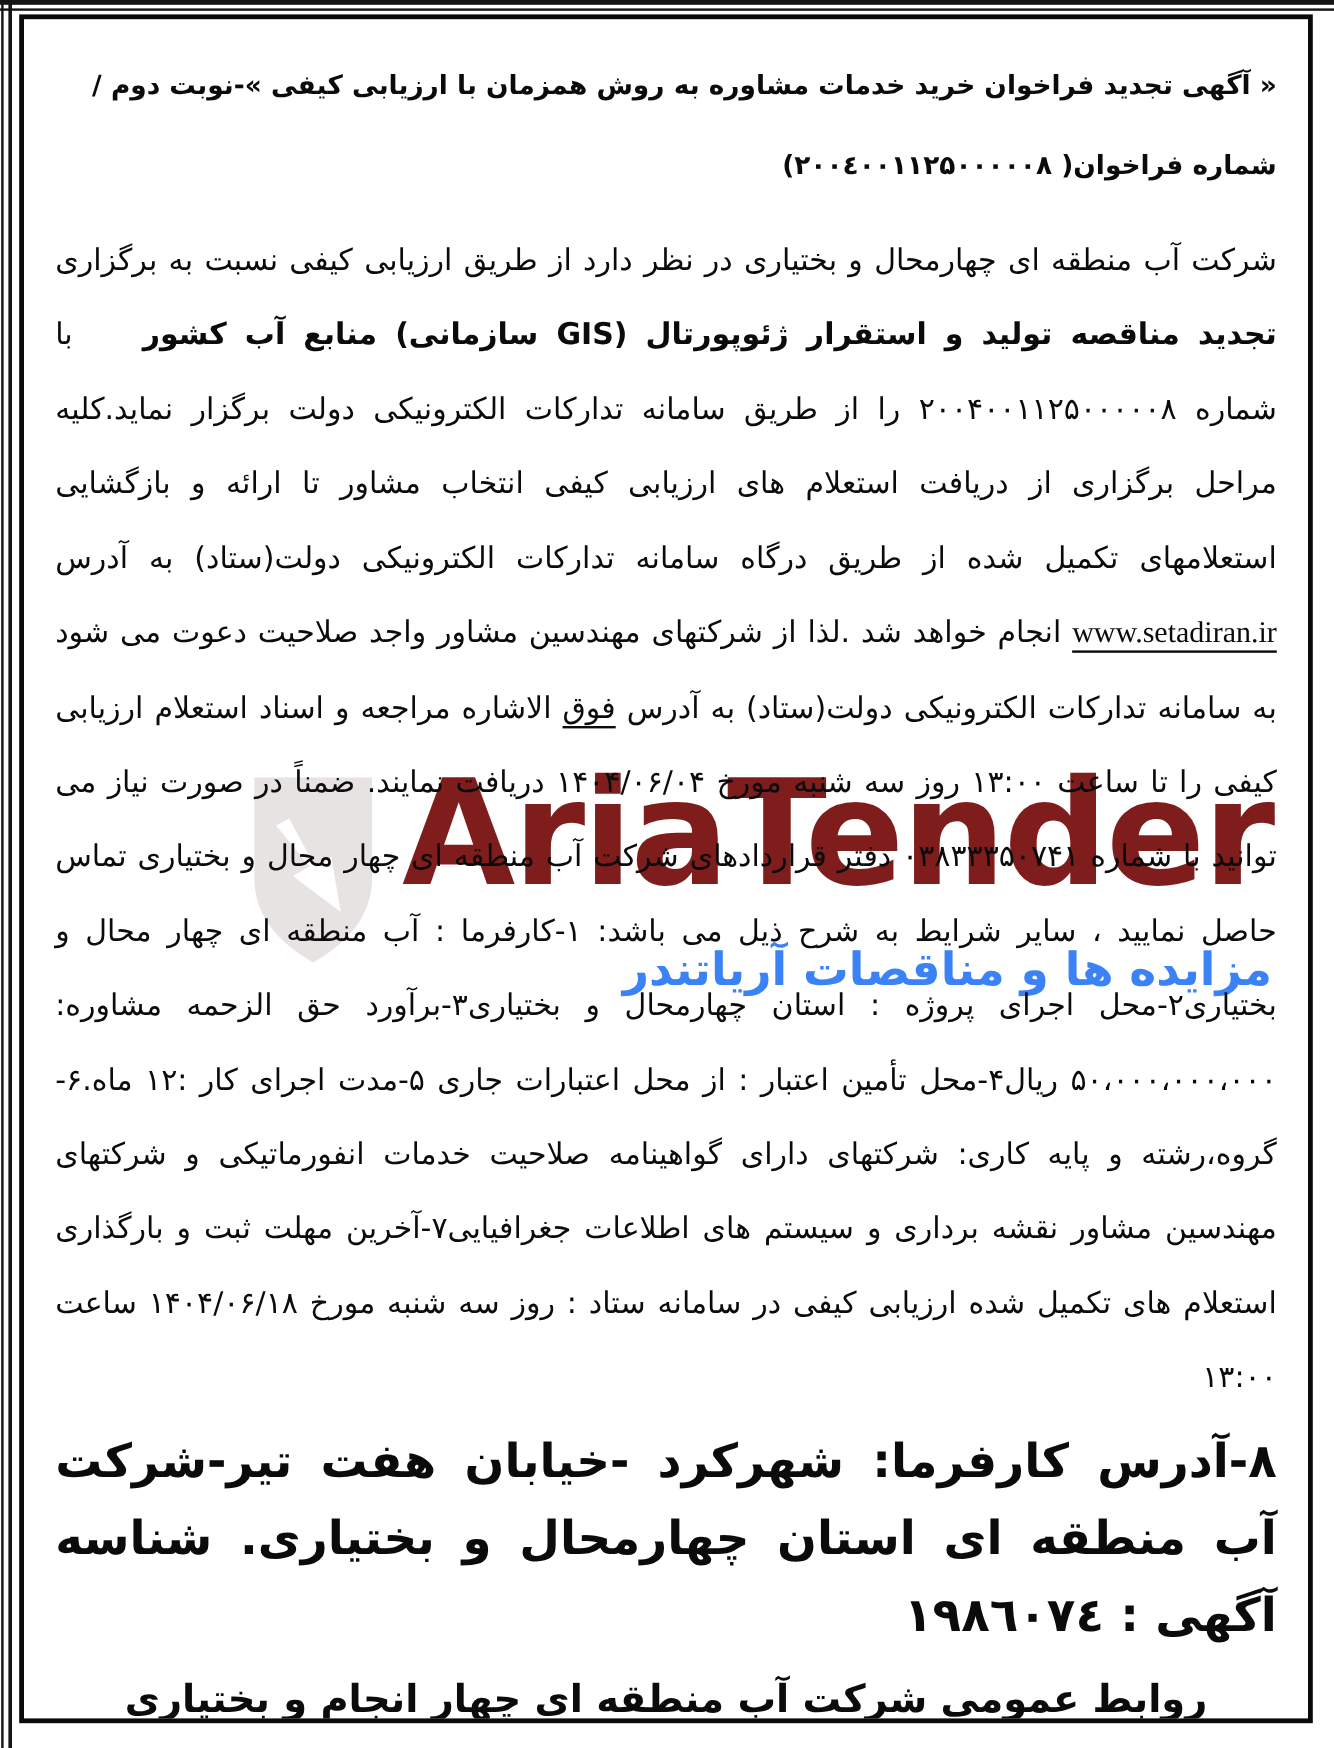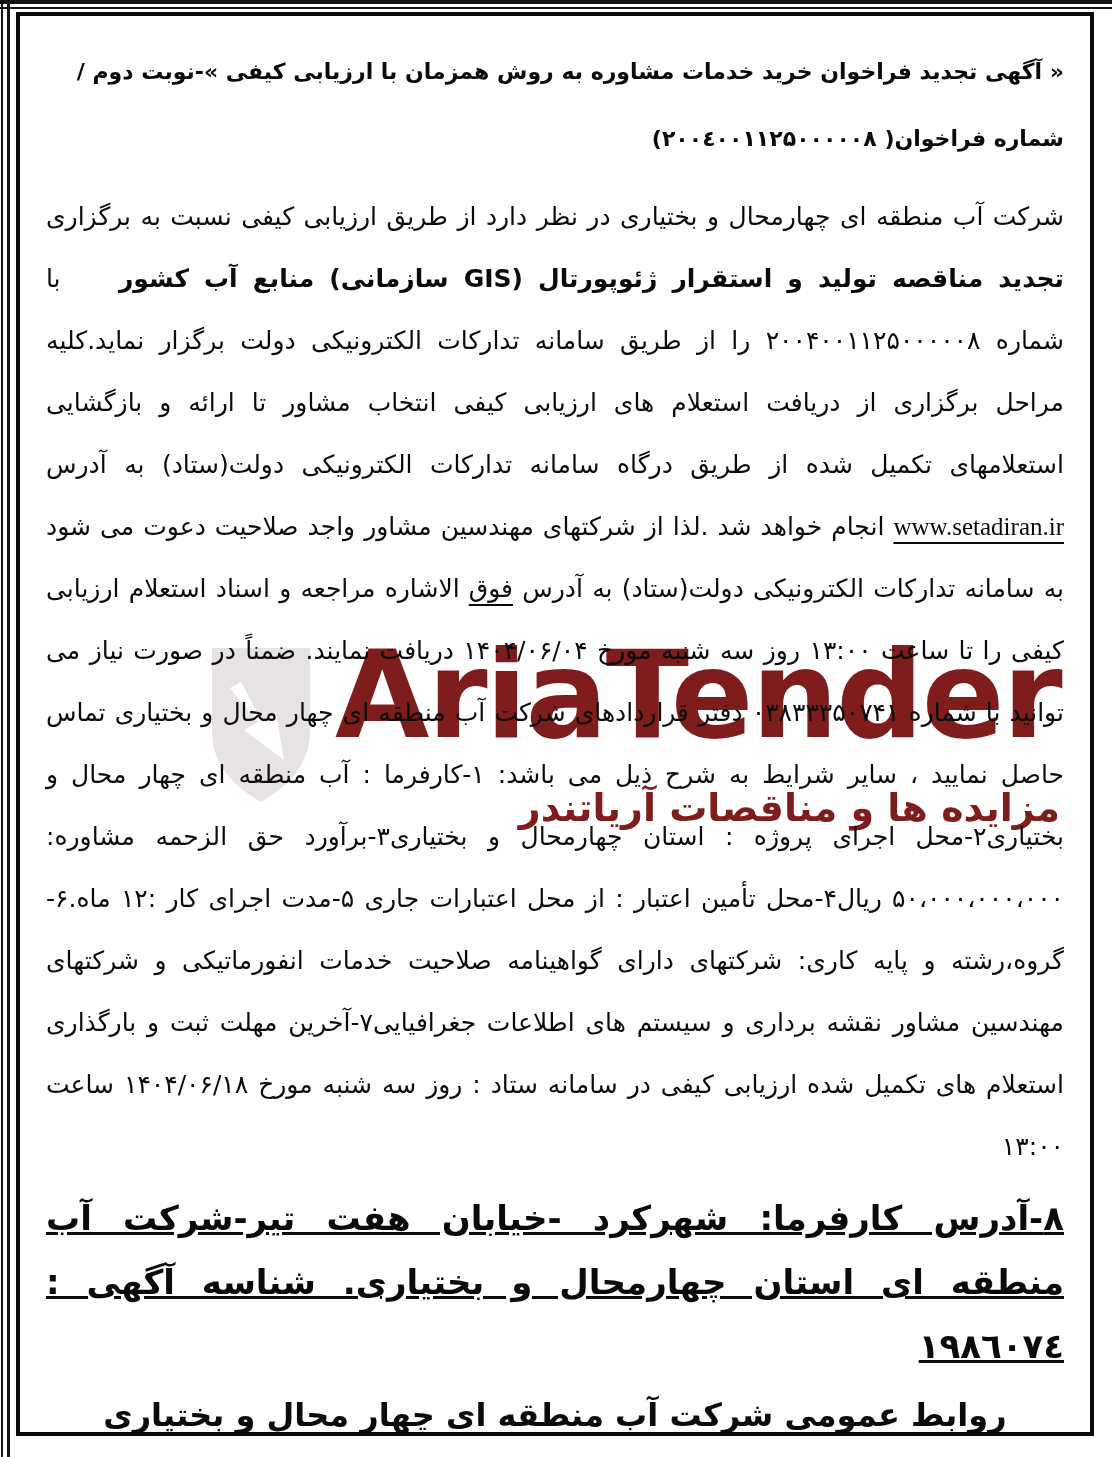--- a/index.html
+++ b/index.html
@@ -9,32 +9,32 @@
   .rule-top-a{position:absolute;left:0;top:0;width:100%;height:4px;background:#151515;}
   .rule-top-b{position:absolute;left:0;top:7px;width:100%;height:2px;background:#151515;}
   .rule-left-a{position:absolute;left:1px;top:0;width:2px;height:100%;background:#151515;}
   .rule-left-b{position:absolute;left:7px;top:0;width:3px;height:100%;background:#151515;}
   
   .ad-box{position:absolute;left:16px;top:12px;width:1078px;height:1424px;
           border:4px solid #0a0a0a;box-sizing:border-box;background:#fff;overflow:hidden;}
   .content{position:relative;z-index:1;direction:rtl;padding:14px 26px 0 26px;}
   .title{font-size:22px;font-weight:bold;line-height:67px;text-align:right;margin:8px 0 0 0;letter-spacing:0;}
   .body-p{font-size:25px;line-height:62px;text-align:justify;margin:14px 0 0 0;}
-  .address-p{font-size:34px;font-weight:bold;line-height:64px;text-align:justify;margin:8px 0 0 0;text-decoration:underline;}
+  .address-p{font-size:39px;font-weight:bold;line-height:64px;text-align:justify;margin:8px 0 0 0;}
   .footer-p{font-size:32px;font-weight:bold;line-height:66px;text-align:center;margin:4px 0 0 0;}
   .b{font-weight:bold;margin-left:44px;}
   .u{text-decoration:underline;text-underline-offset:7px;}
   .ltr{direction:ltr;unicode-bidi:embed;font-family:Liberation Serif, serif;}
   
   .watermark{position:absolute;left:170px;top:612px;width:910px;height:250px;z-index:0;pointer-events:none;}
   .wm-logo{position:absolute;left:10px;top:14px;}
   .wm-brand{position:absolute;left:145px;top:-4px;font-size:122px;font-weight:bold;
             color:#7f1d1d;letter-spacing:-2px;white-space:nowrap;font-family:"DejaVu Sans",sans-serif;}
   .wm-tagline{position:absolute;right:40px;top:158px;font-size:38px;font-weight:bold;
-              color:#7f1d1d;letter-spacing:13px;direction:rtl;white-space:nowrap;}
+              color:#3b82f6;letter-spacing:13px;direction:rtl;white-space:nowrap;}
 </style>
 </head>
 <body>
 
 <div class="page">
 
   <div class="rule-top-a"></div>
   <div class="rule-top-b"></div>
   <div class="rule-left-a"></div>
   <div class="rule-left-b"></div>
@@ -50,17 +50,17 @@
       <div class="wm-tagline">مزایده ها و مناقصات آریاتندر</div>
     </div>
 
     <div class="content">
       <h1 class="title">« آگهی تجدید فراخوان خرید خدمات مشاوره به روش همزمان با ارزیابی کیفی »-نوبت دوم /شماره فراخوان( ۲۰۰٤۰۰۱۱۲۵۰۰۰۰۰۸)</h1>
 
       <p class="body-p"><span>شرکت آب منطقه ای چهارمحال و بختیاری در نظر دارد از طریق ارزیابی کیفی نسبت به برگزاری </span><span class="b">تجدید مناقصه تولید و استقرار ژئوپورتال (GIS سازمانی) منابع آب کشور</span><span> با شماره ۲۰۰۴۰۰۱۱۲۵۰۰۰۰۰۸ را از طریق سامانه تدارکات الکترونیکی دولت برگزار نماید.کلیه مراحل برگزاری از دریافت استعلام های ارزیابی کیفی انتخاب مشاور تا ارائه و بازگشایی استعلامهای تکمیل شده از طریق درگاه سامانه تدارکات الکترونیکی دولت(ستاد) به آدرس </span><span class="u ltr">www.setadiran.ir</span><span> انجام خواهد شد .لذا از شرکتهای مهندسین مشاور واجد صلاحیت دعوت می شود به سامانه تدارکات الکترونیکی دولت(ستاد) به آدرس </span><span class="u">فوق</span><span> الاشاره مراجعه و اسناد استعلام ارزیابی کیفی را تا ساعت ۱۳:۰۰ روز سه شنبه مورخ ۱۴۰۴/۰۶/۰۴ دریافت نمایند. ضمناً در صورت نیاز می توانید با شماره ۰۳۸۳۳۳۵۰۷۴۱ دفتر قراردادهای شرکت آب منطقه ای چهار محال و بختیاری تماس حاصل نمایید ، سایر شرایط به شرح ذیل می باشد: ۱-کارفرما : آب منطقه ای چهار محال و بختیاری۲-محل اجرای پروژه : استان چهارمحال و بختیاری۳-برآورد حق الزحمه مشاوره: ۵۰،۰۰۰،۰۰۰،۰۰۰ ریال۴-محل تأمین اعتبار : از محل اعتبارات جاری ۵-مدت اجرای کار :۱۲ ماه.۶- گروه،رشته و پایه کاری: شرکتهای دارای گواهینامه صلاحیت خدمات انفورماتیکی و شرکتهای مهندسین مشاور نقشه برداری و سیستم های اطلاعات جغرافیایی۷-آخرین مهلت ثبت و بارگذاری استعلام های تکمیل شده ارزیابی کیفی در سامانه ستاد : روز سه شنبه مورخ ۱۴۰۴/۰۶/۱۸ ساعت ۱۳:۰۰</span></p>
 
       <p class="address-p">۸-آدرس کارفرما: شهرکرد -خیابان هفت تیر-شرکت آب منطقه ای استان چهارمحال و بختیاری. شناسه آگهی : ۱۹۸٦۰۷٤</p>
 
-      <p class="footer-p">روابط عمومی شرکت آب منطقه ای چهار محال و بختیاری</p>
+      <p class="footer-p">روابط عمومی شرکت آب منطقه ای چهار انجام و بختیاری</p>
     </div>
 
   </div>
 </div>
 
 </body></html>

